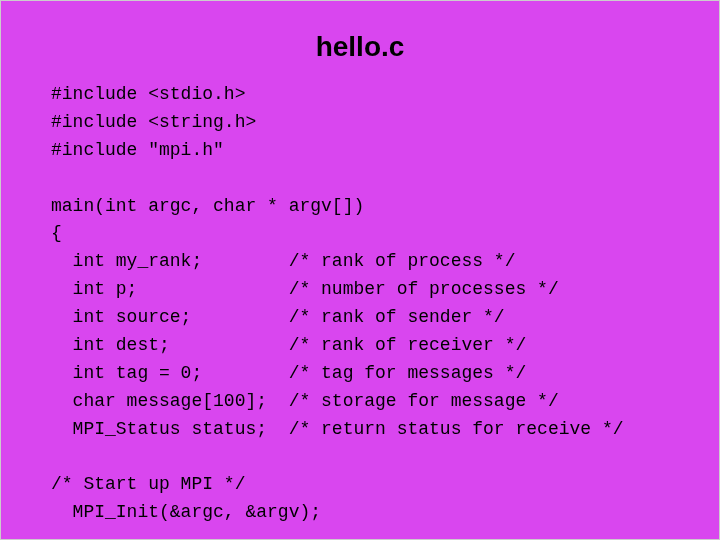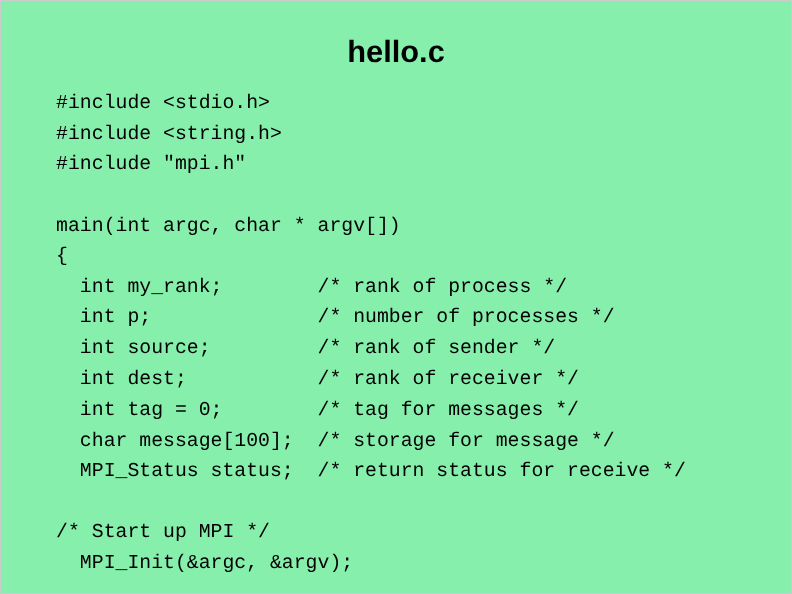--- a/index.html
+++ b/index.html
@@ -12,21 +12,21 @@
       width: 720px;
       height: 540px;
       background: #ffffff;
       font-family: Arial, sans-serif;
       overflow: hidden;
     }
 
     .slide-container {
       width: 720px;
       height: 540px;
-      background: #86efac;
+      background: #d946ef;
       border: 1px solid #cccccc;
       position: relative;
       display: flex;
       flex-direction: column;
     }
 
     .slide-content {
       flex: 1;
       padding: 30px 50px 20px 50px;
       position: relative;

